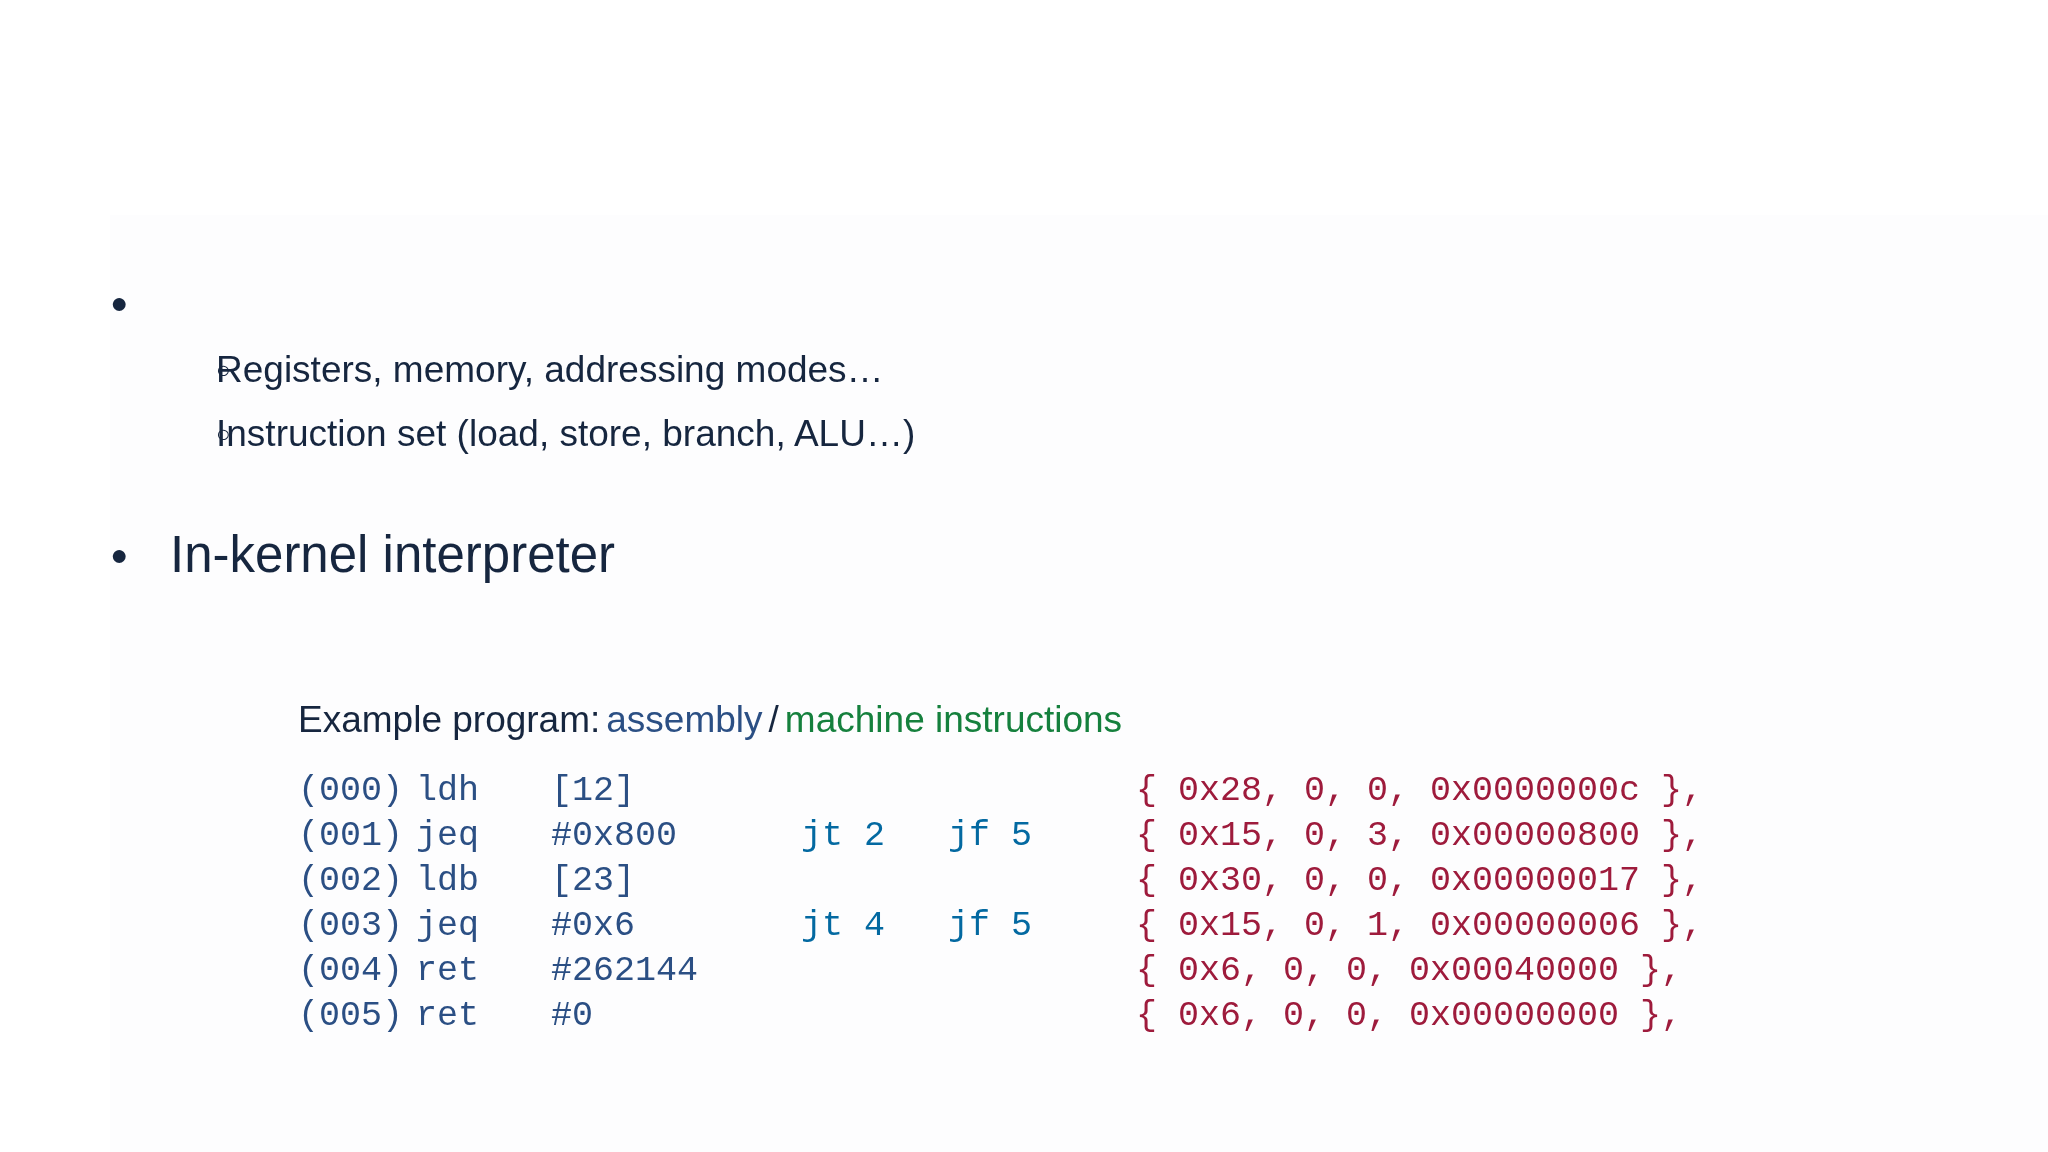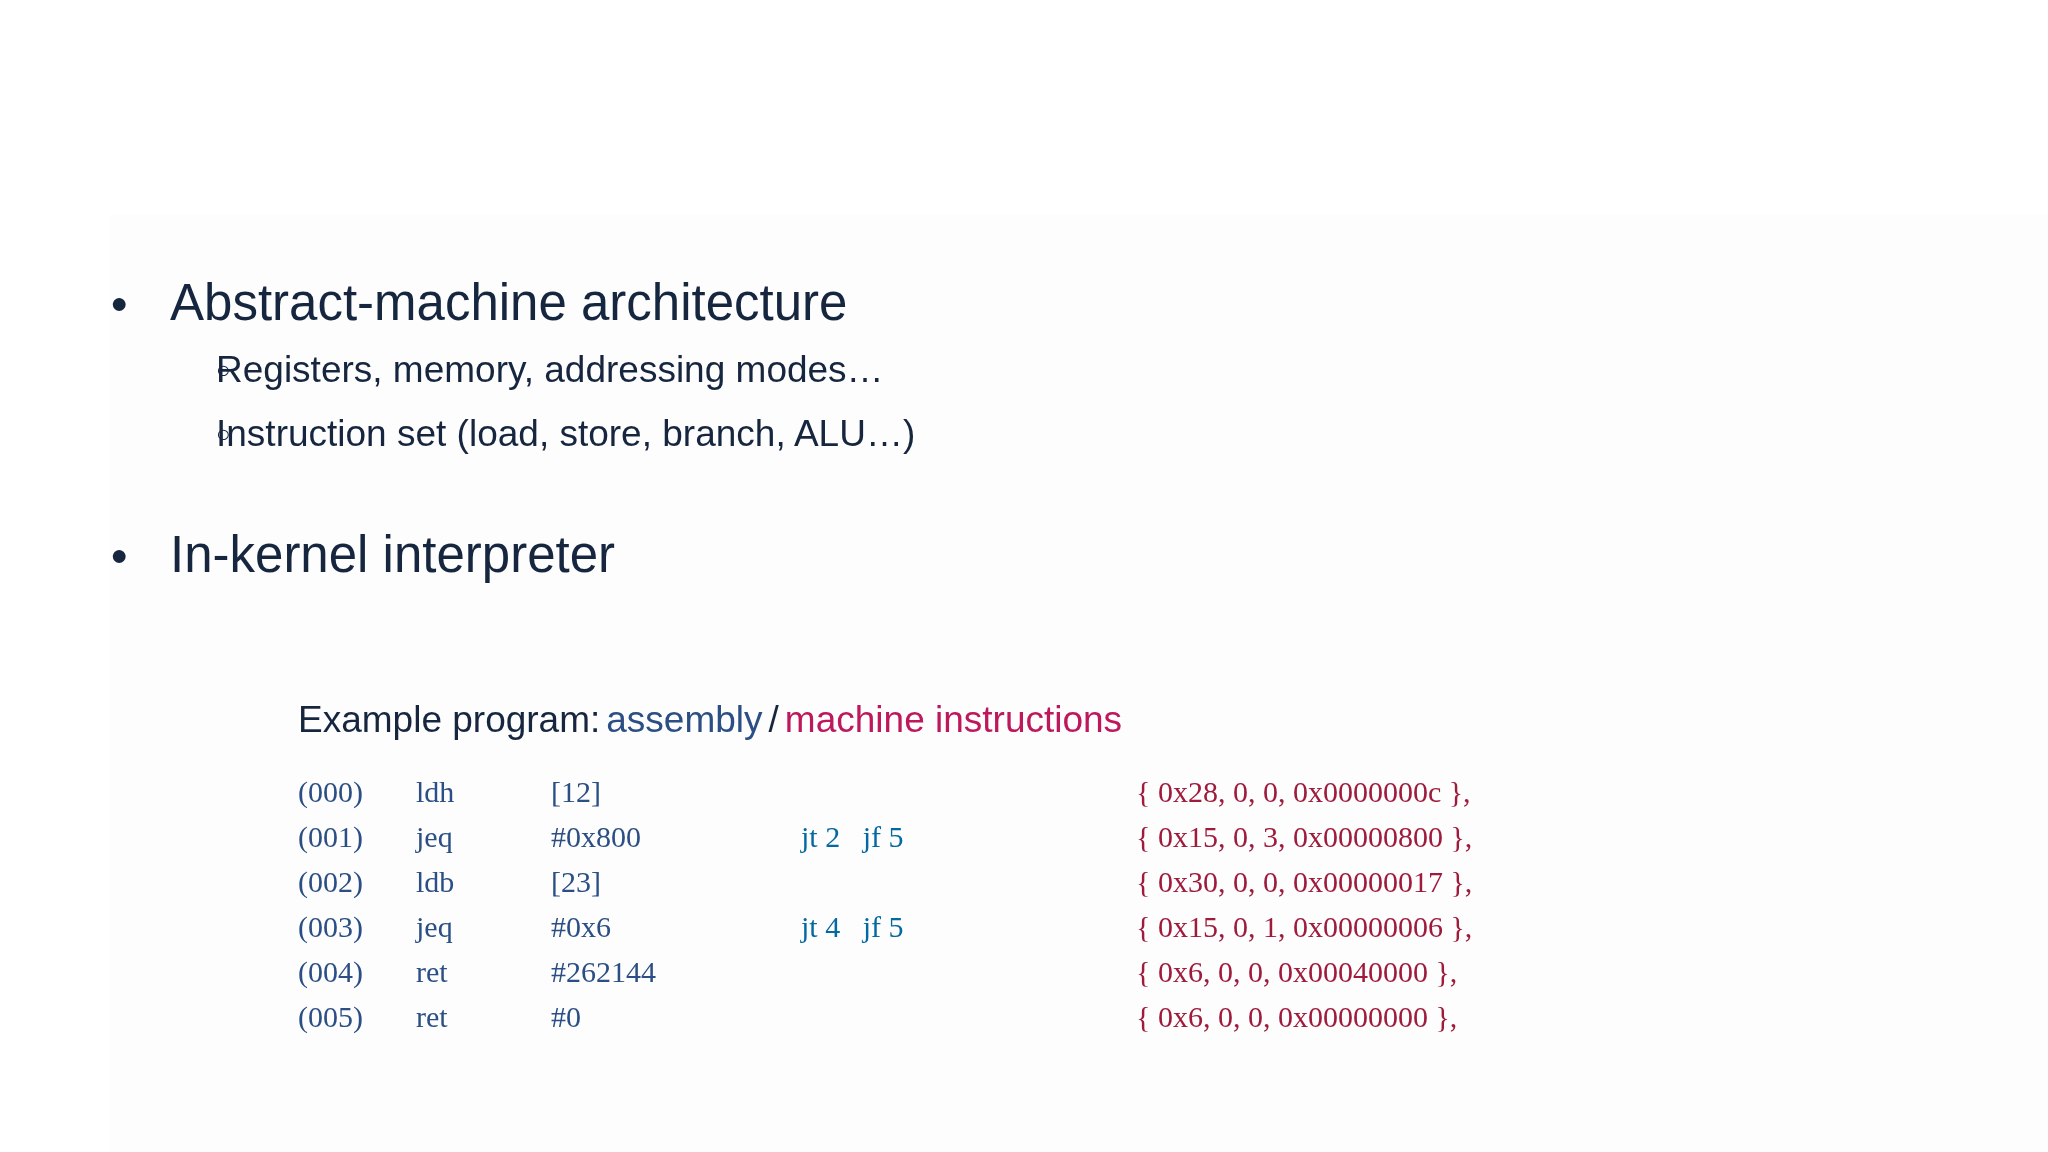--- a/index.html
+++ b/index.html
@@ -109,28 +109,28 @@
   }
   .example-caption .asm-word {
     color: #2b4f84;
     margin-left: 6px;
   }
   .example-caption .slash {
     color: #16263f;
     margin: 0 6px;
   }
   .example-caption .mach-word {
-    color: #be185d;
+    color: #15803d;
     margin-top: 13px;
   }
 
   .code-table {
     border-collapse: collapse;
-    font-family: Liberation Serif, serif;
-    font-size: 30px;
+    font-family: Liberation Mono, monospace;
+    font-size: 35px;
     line-height: 45px;
   }
   .code-table td {
     padding: 0;
     white-space: pre;
     vertical-align: top;
   }
   .col-addr  { color: #2b4f84; width: 118px; }
   .col-op    { color: #2b4f84; width: 135px; }
   .col-arg   { color: #2b4f84; width: 250px; }
@@ -142,21 +142,20 @@
 
 <div class="slide">
 
   <div class="content-area"></div>
 
 
   <div class="bullets">
 
     <div class="bullet-row bullet-l1">
       <span class="marker">●</span>
-      <span class="text">Abstract-machine architecture</span>
     </div>
 
     <div class="sub-list">
       <div class="bullet-l2">
         <span class="marker">○</span>
         <span class="text">Registers, memory, addressing modes…</span>
       </div>
       <div class="bullet-l2">
         <span class="marker">○</span>
         <span class="text">Instruction set (load, store, branch, ALU…)</span>

